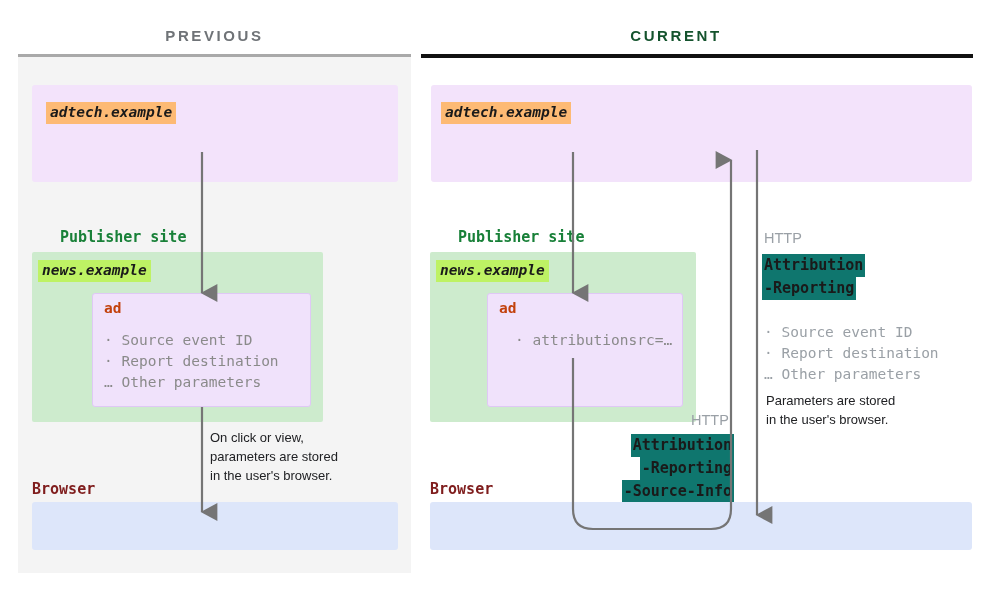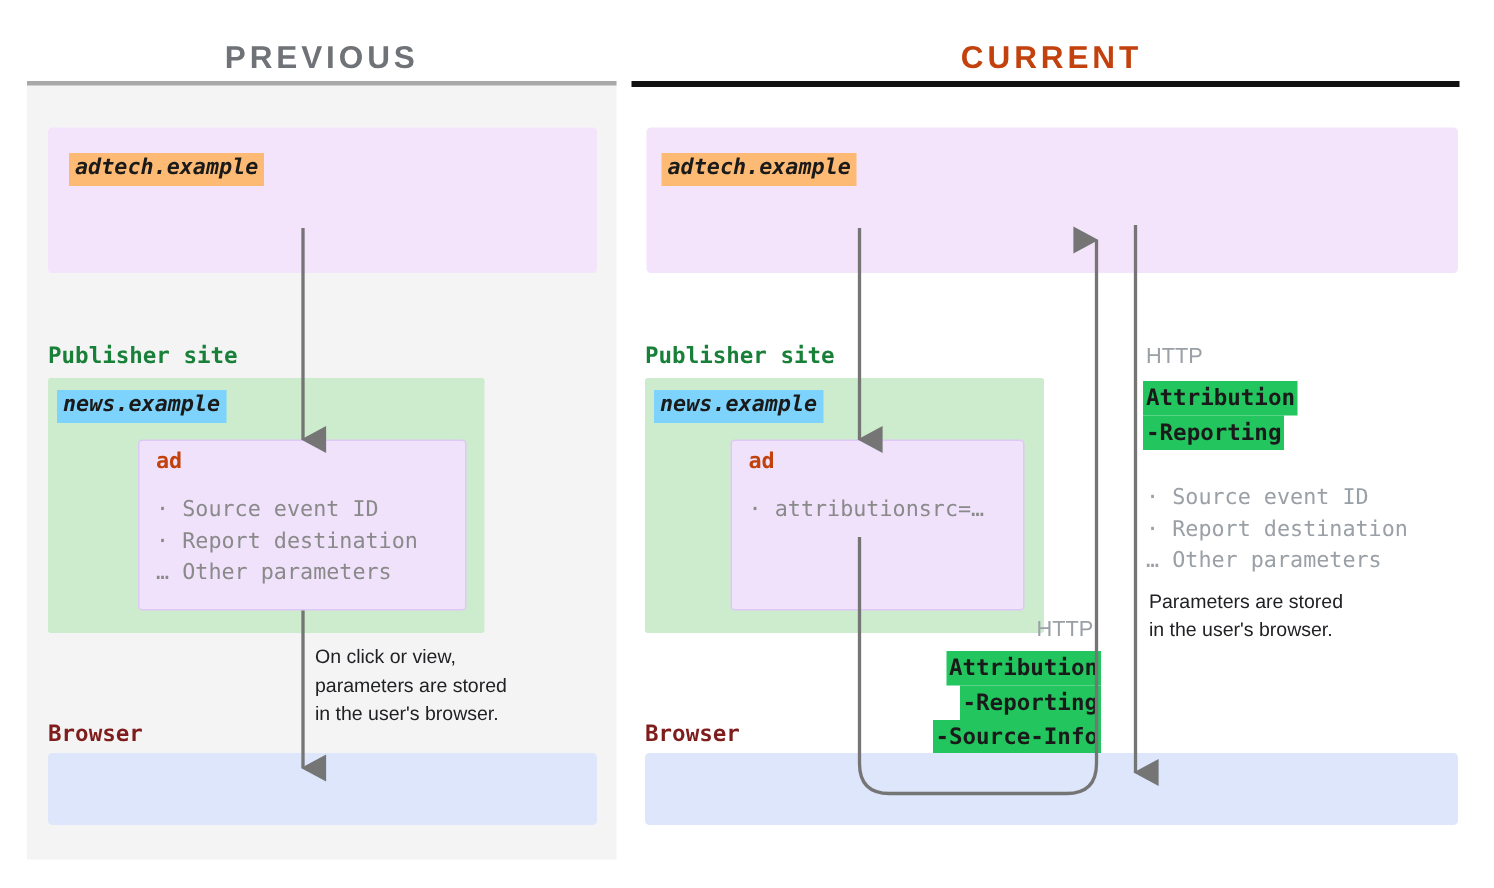--- a/index.html
+++ b/index.html
@@ -18,31 +18,31 @@
     position: relative;
     width: 996px;
     height: 592px;
   }
 
   
   .panel-title {
     position: absolute;
     text-align: center;
     font-family: "Liberation Sans", sans-serif;
-    font-size: 21px;
+    font-size: 15px;
     font-weight: bold;
     letter-spacing: 2.6px;
   }
   #title-prev {
     left: 18px; top: 27px; width: 393px;
     color: #6f7377;
   }
   #title-curr {
-    left: 425px; top: 27px; width: 552px;
-    color: #c2410c;
+    left: 400px; top: 27px; width: 552px;
+    color: #14532d;
   }
 
   
   .panel {
     position: absolute;
   }
   #panel-prev {
     left: 18px; top: 54px; width: 393px; height: 519px;
     background: #f4f4f4;
     border-top: 3px solid #a9a9a9;
@@ -69,36 +69,36 @@
     font-family: "DejaVu Sans Mono", monospace;
     font-style: italic;
     font-size: 14.5px;
     font-weight: bold;
     color: #1a1a1a;
     padding: 1px 4px;
     white-space: nowrap;
     line-height: 1.35;
   }
   .chip-purple { background: #fdba74; }
-  .chip-green  { background: #7dd3fc; }
+  .chip-green  { background: #bef264; }
 
   #chip-adtech-prev { left: 46px; top: 102px; }
   #chip-adtech-curr { left: 441px; top: 102px; }
   #chip-news-prev   { left: 38px; top: 260px; }
   #chip-news-curr   { left: 436px; top: 260px; }
 
   
   .section-label {
     position: absolute;
     font-family: "DejaVu Sans Mono", monospace;
     font-size: 15px;
     font-weight: bold;
     white-space: nowrap;
   }
-  .label-green { color: #188038; }
+  .label-green { color: #188038; margin-left: 28px; }
   .label-blue  { color: #7f1d1d; text-align: right; }
 
   #lbl-pub-prev  { left: 32px;  top: 228px; }
   #lbl-pub-curr  { left: 430px; top: 228px; }
   #lbl-brow-prev { left: 32px;  top: 480px; }
   #lbl-brow-curr { left: 430px; top: 480px; }
 
   .green-box {
     position: absolute;
     background: #cdebcd;
@@ -130,21 +130,21 @@
 
   .param-list {
     position: absolute;
     font-family: "DejaVu Sans Mono", monospace;
     font-size: 14.5px;
     line-height: 21px;
     color: #8a8a8a;
     white-space: pre;
   }
   #params-prev { left: 104px; top: 330px; }
-  #params-curr { left: 499px; top: 330px; }
+  #params-curr { left: 515px; top: 330px; }
 
   
   .blue-box {
     position: absolute;
     background: #dde6fa;
     border-radius: 3px;
   }
   #blue-prev { left: 32px;  top: 502px; width: 366px; height: 48px; }
   #blue-curr { left: 430px; top: 502px; width: 542px; height: 48px; }
 
@@ -172,21 +172,21 @@
 
   .hdr-block {
     position: absolute;
     font-family: "DejaVu Sans Mono", monospace;
     font-size: 15px;
     font-weight: bold;
     color: #1a1a1a;
     line-height: 21px;
   }
   .hdr-block span.seg {
-    background: #22c55e;
+    background: #0f766e;
     padding: 1px 2px;
     display: inline-block;
   }
   #hdr-right { left: 762px; top: 254px; text-align: left; }
   #hdr-right .row { display: block; }
   #hdr-left  { left: 608px; top: 434px; width: 126px; text-align: right; }
   #hdr-left .row { display: block; }
   #hdr-right .colon {
     background: transparent;
     padding-left: 4px;

